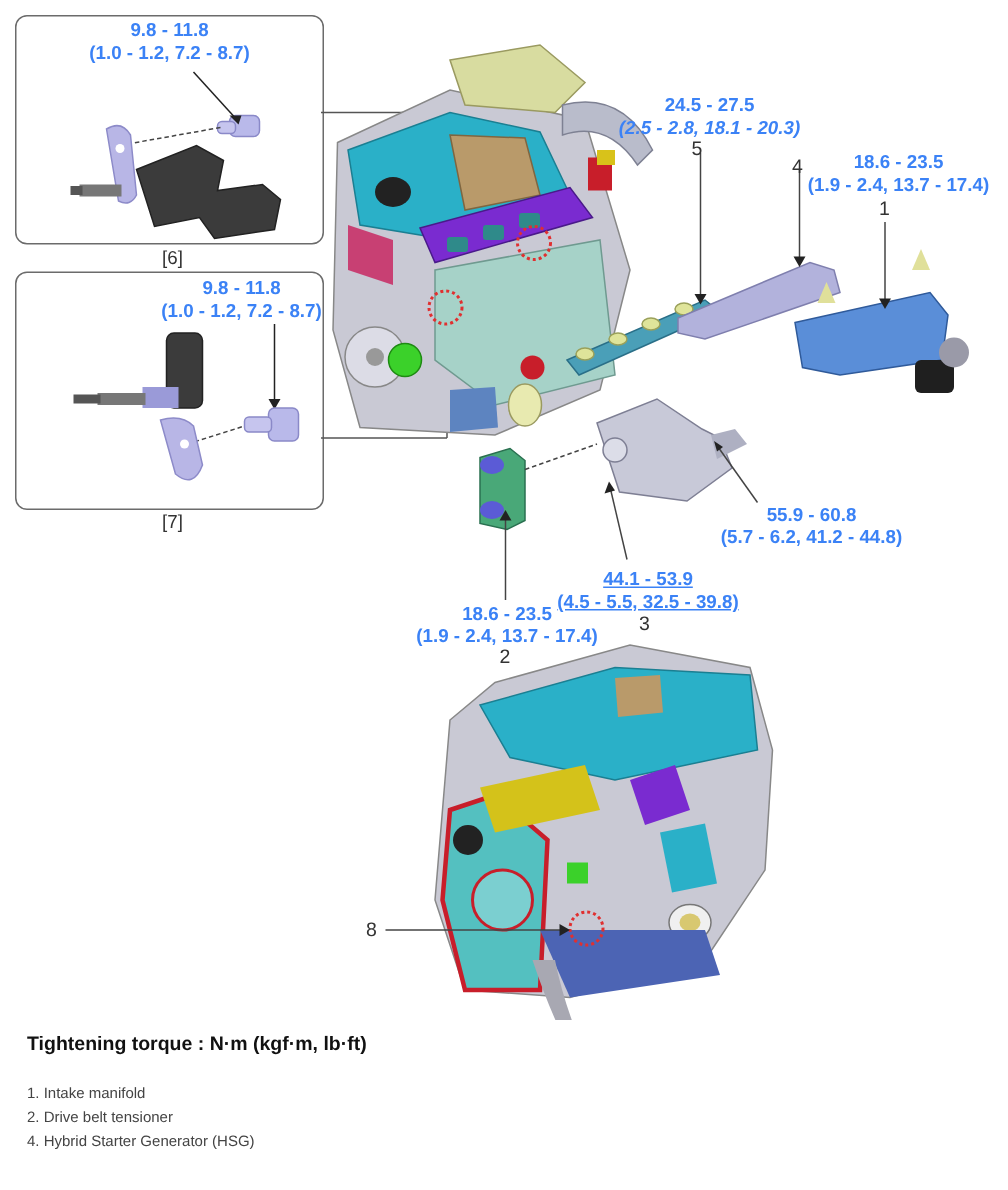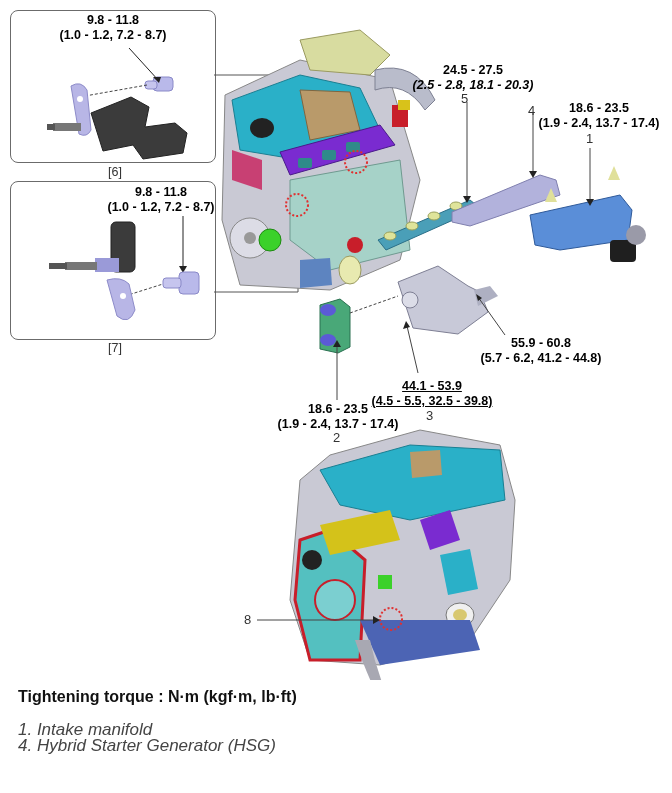--- a/index.html
+++ b/index.html
@@ -1,22 +1,22 @@
 <!DOCTYPE html>
 <html><head>
 <meta charset="utf-8">
 <style>
   html, body { margin:0; padding:0; background:#ffffff; }
   body { width:672px; height:793px; position:relative; overflow:hidden; font-family:"Liberation Sans", sans-serif; color:#222; }
   .inset { position:absolute; border:1px solid #6b6b6b; border-radius:8px; background:#fff; }
-  .torque { position:absolute; font-weight:bold; font-size:12.5px; line-height:15px; color:#000000; text-align:center; white-space:nowrap; }
+  .torque { position:absolute; font-weight:bold; font-size:12.5px; line-height:15px; color:#3b82f6; text-align:center; white-space:nowrap; }
   .num { position:absolute; font-size:13px; color:#333; text-align:center; }
   .caption { position:absolute; font-size:12.5px; color:#333; }
-  .legend-title { position:absolute; left:18px; top:688px; font-weight:bold; font-size:16px; color:#111; }
-  .legend-col { position:absolute; font-size:17px; color:#444; line-height:16px;font-style:italic; }
+  .legend-title { position:absolute; left:18px; top:688px; font-weight:bold; font-size:13px; color:#111; }
+  .legend-col { position:absolute; font-size:10px; color:#444; line-height:16px; }
   svg.layer { position:absolute; left:0; top:0; }
 </style>
 </head>
 <body>
 
 <div class="inset" style="left:10px; top:10px; width:204px; height:151px;">
   <svg width="204" height="151">
 
     <g>
       <rect x="142" y="66" width="20" height="14" rx="4" fill="#b9b9ea" stroke="#8a89c8"></rect>
@@ -193,16 +193,17 @@
   <div>18.6 - 23.5</div>
   <div style="margin-left:-4px; width:128px;">(1.9 - 2.4, 13.7 - 17.4)</div>
 </div>
 <div class="num" style="left:333px; top:430px;">2</div>
 
 <div class="num" style="left:244px; top:612px;">8</div>
 
 <div class="legend-title">Tightening torque : N·m (kgf·m, lb·ft)</div>
 <div class="legend-col" style="left:18px; top:722px;">
   <div>1. Intake manifold</div>
+  <div>2. Drive belt tensioner</div>
   <div>4. Hybrid Starter Generator (HSG)</div>
 </div>
 <div class="legend-col" style="left:402px; top:722px;">
 </div>
 
 </body></html>

